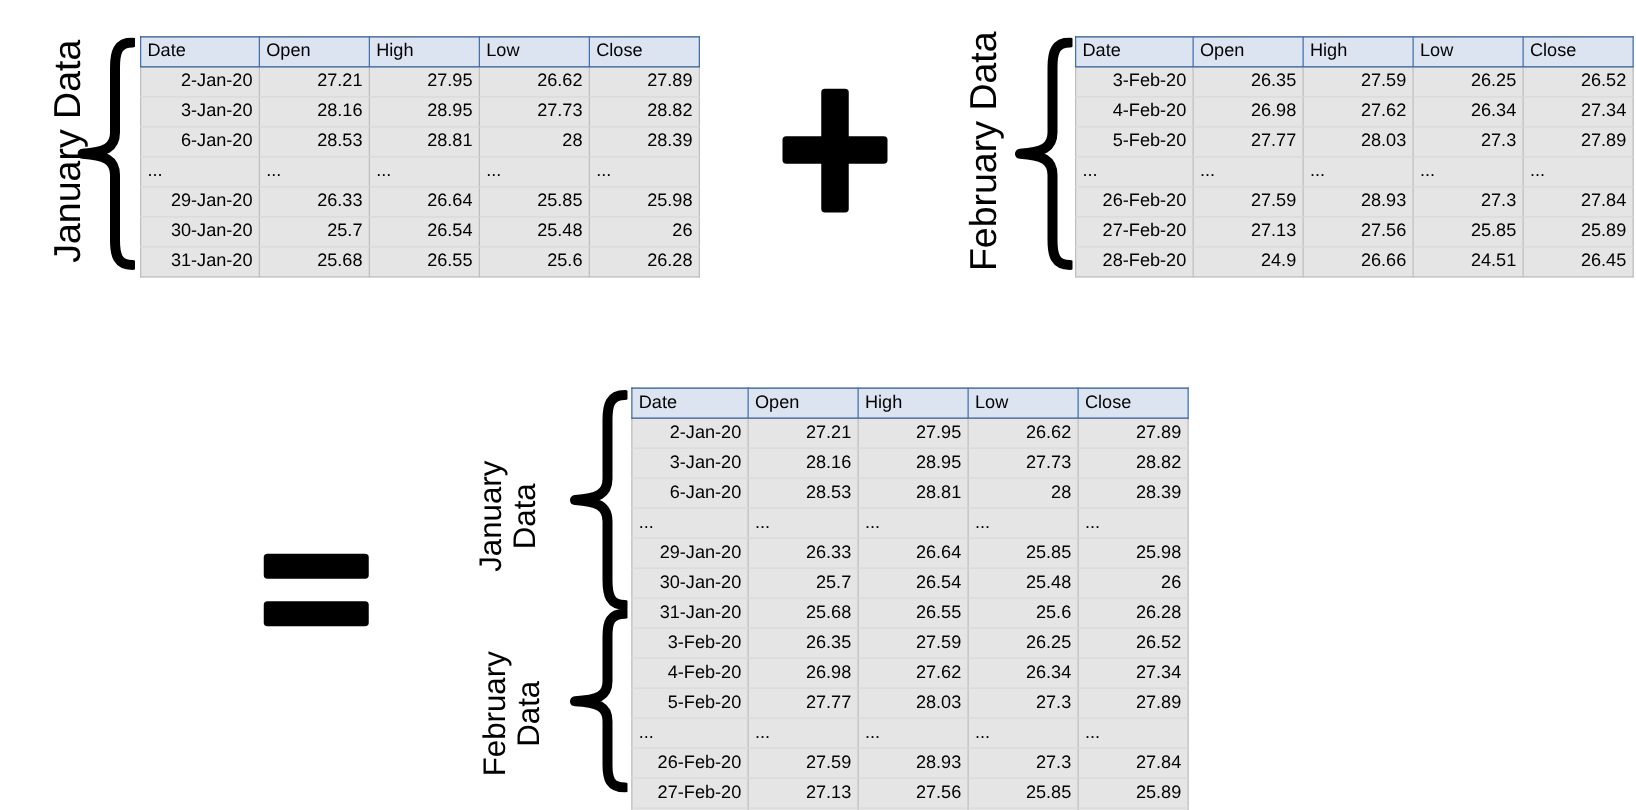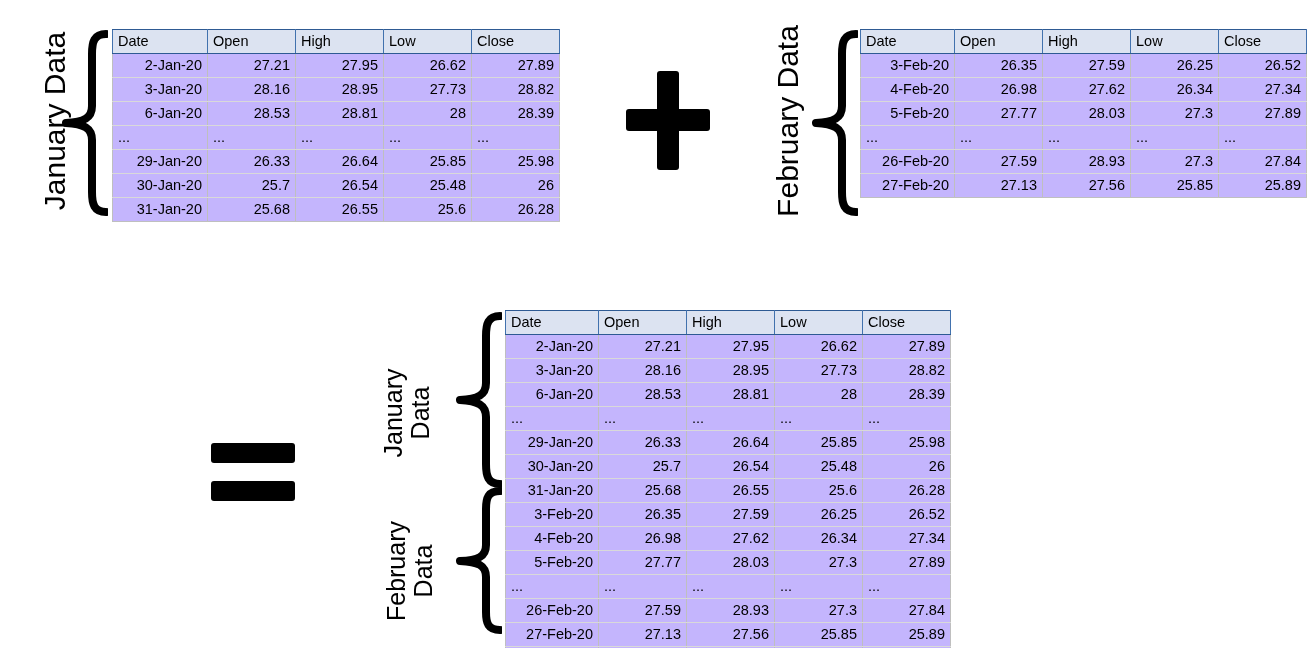--- a/index.html
+++ b/index.html
@@ -11,21 +11,21 @@
     width: 1309px; height: 648px;
     position: relative;
     font-family: "Liberation Sans", sans-serif;
     overflow: hidden;
   }
 
   
   .xl-table {
     position: absolute;
     border-collapse: collapse;
-    background: #c4b5fd;
+    background: #e5e5e5;
     border: 1px solid #808080;
     font-size: 14.5px;
     color: #000000;
     table-layout: fixed;
   }
   .xl-table th, .xl-table td {
     padding: 1px 5px 2px 5px;
     height: 23px;
     line-height: 20px;
     white-space: nowrap;
@@ -275,20 +275,27 @@
         <td>27.3</td>
         <td>27.84</td>
       </tr>
       <tr>
         <td>27-Feb-20</td>
         <td>27.13</td>
         <td>27.56</td>
         <td>25.85</td>
         <td>25.89</td>
       </tr>
+      <tr>
+        <td>28-Feb-20</td>
+        <td>24.9</td>
+        <td>26.66</td>
+        <td>24.51</td>
+        <td>26.45</td>
+      </tr>
     </tbody>
 </table>
 
 <div class="op" id="operator-equals">
   <div class="eq-bar eq-top"></div>
   <div class="eq-bar eq-bottom"></div>
 </div>
 
 <div class="vlabel-multiline" id="label-combined-january">
   <div>January</div>

